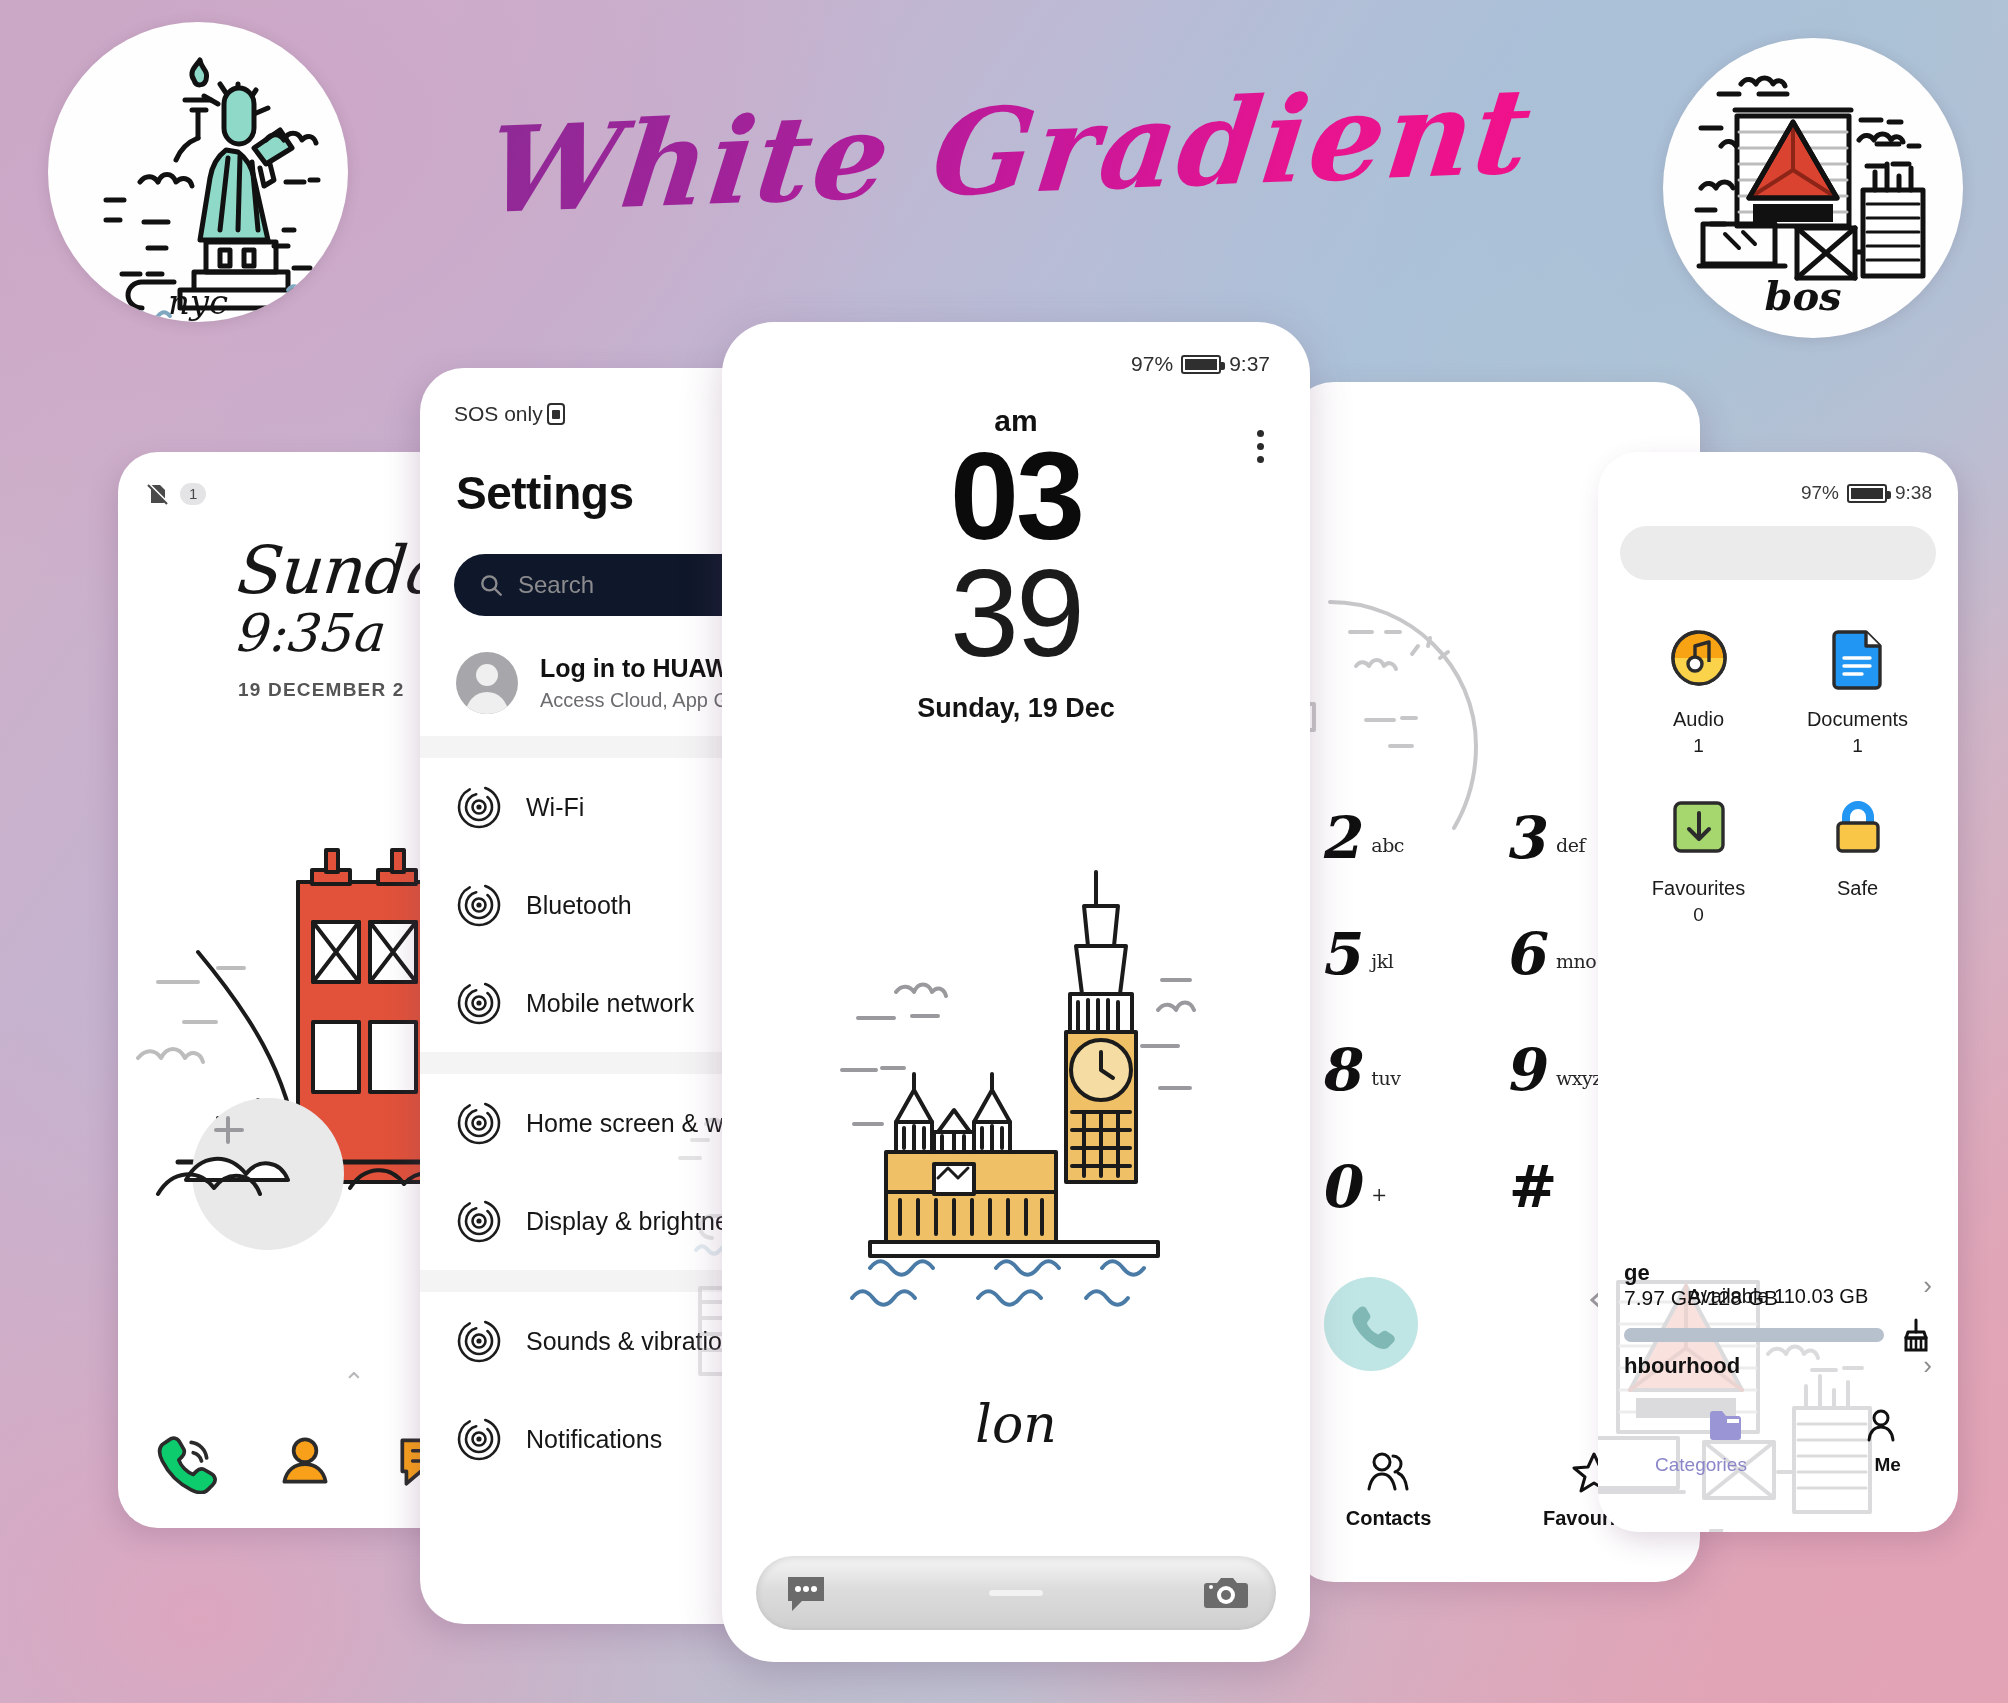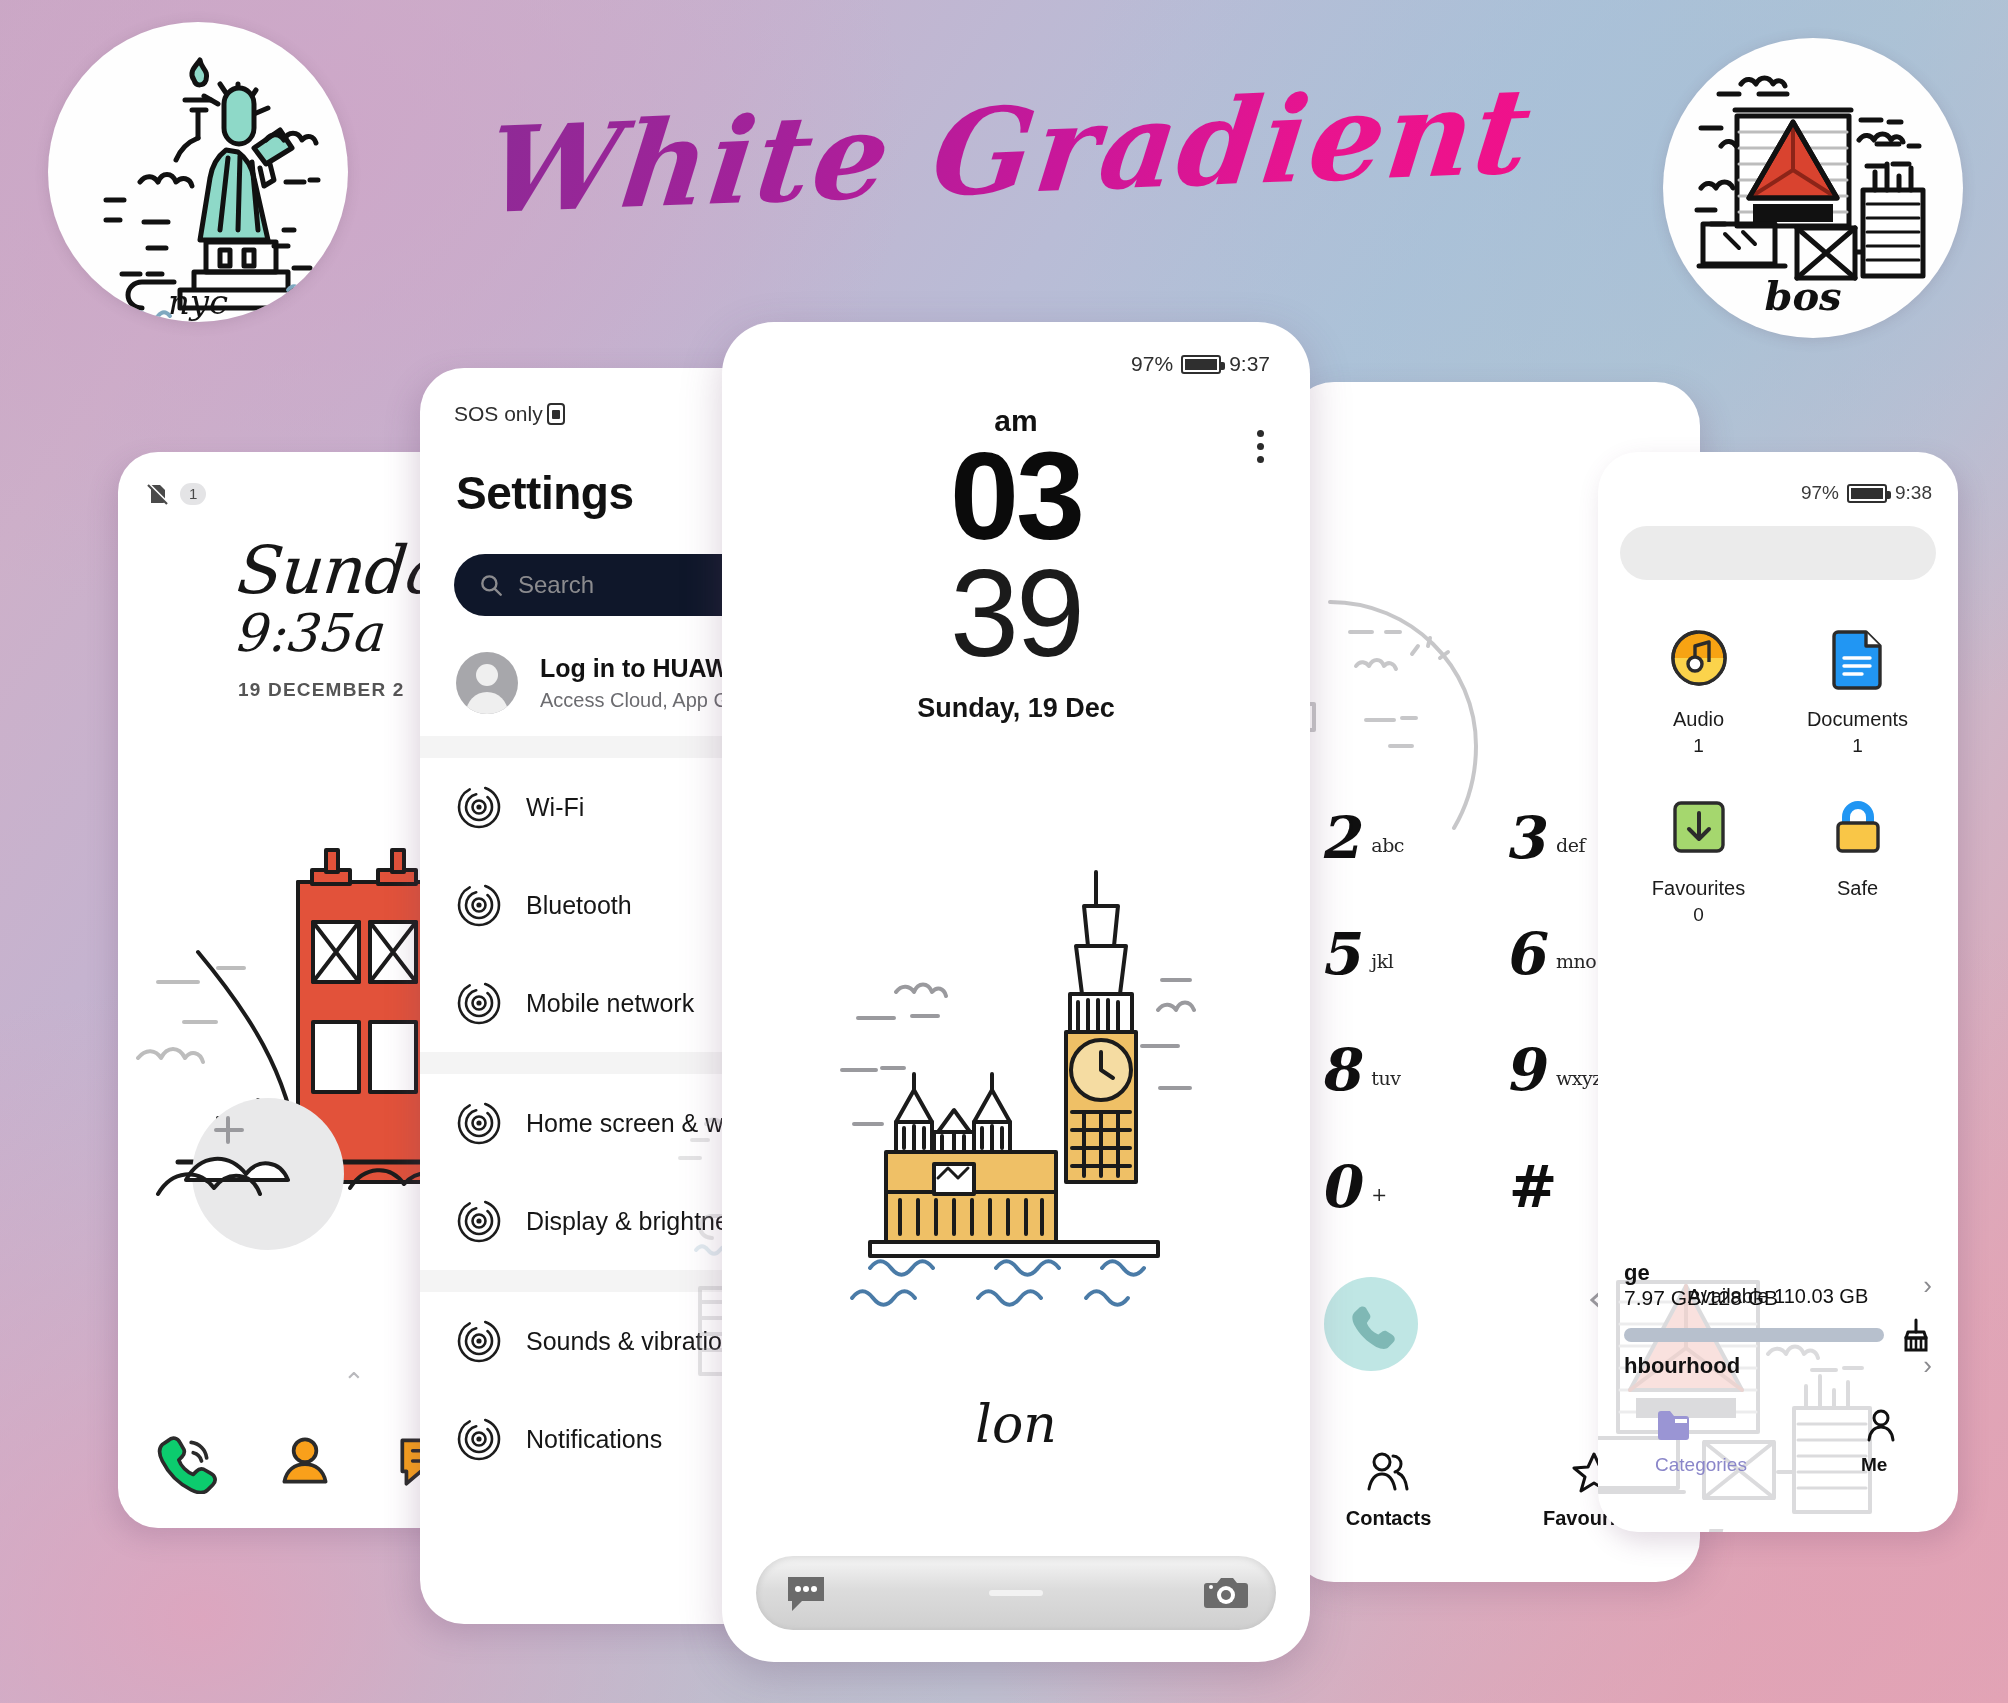--- a/index.html
+++ b/index.html
@@ -173,21 +173,21 @@
   .frow .l { font-size:22px; color:#111; font-weight:bold; }
   .frow .sub { font-size:21px; color:#111; }
   .chev { font-size:26px; color:#8a8a8e; }
   .files-art { position:absolute; left:-40px; top:790px; width:400px; height:380px; opacity:.45; }
   .avail { position:absolute; left:0; right:0; bottom:180px; padding:0 26px; }
   .avail-t { text-align:center; font-size:20px; color:#111; }
   .avail-row { display:flex; align-items:center; gap:16px; margin-top:10px; }
   .bar { flex:1; height:14px; border-radius:7px; background:#b7c0cd; }
   .broom { width:32px; height:34px; }
   .ftabs { position:absolute; left:0; right:0; bottom:56px; display:flex; justify-content:space-around; }
-  .ftab { text-align:left; }
+  .ftab { text-align:right; }
   .ftab .t { font-size:19px; margin-top:8px; }
   .ftab.sel .t { color:#8a86c9; }
   .ftab .t2 { font-size:19px; margin-top:8px; color:#111; font-weight:bold; }
 </style>
 </head>
 <body>
 
 <div class="bg-overlay"></div>
 
 <div class="title-wrap">

